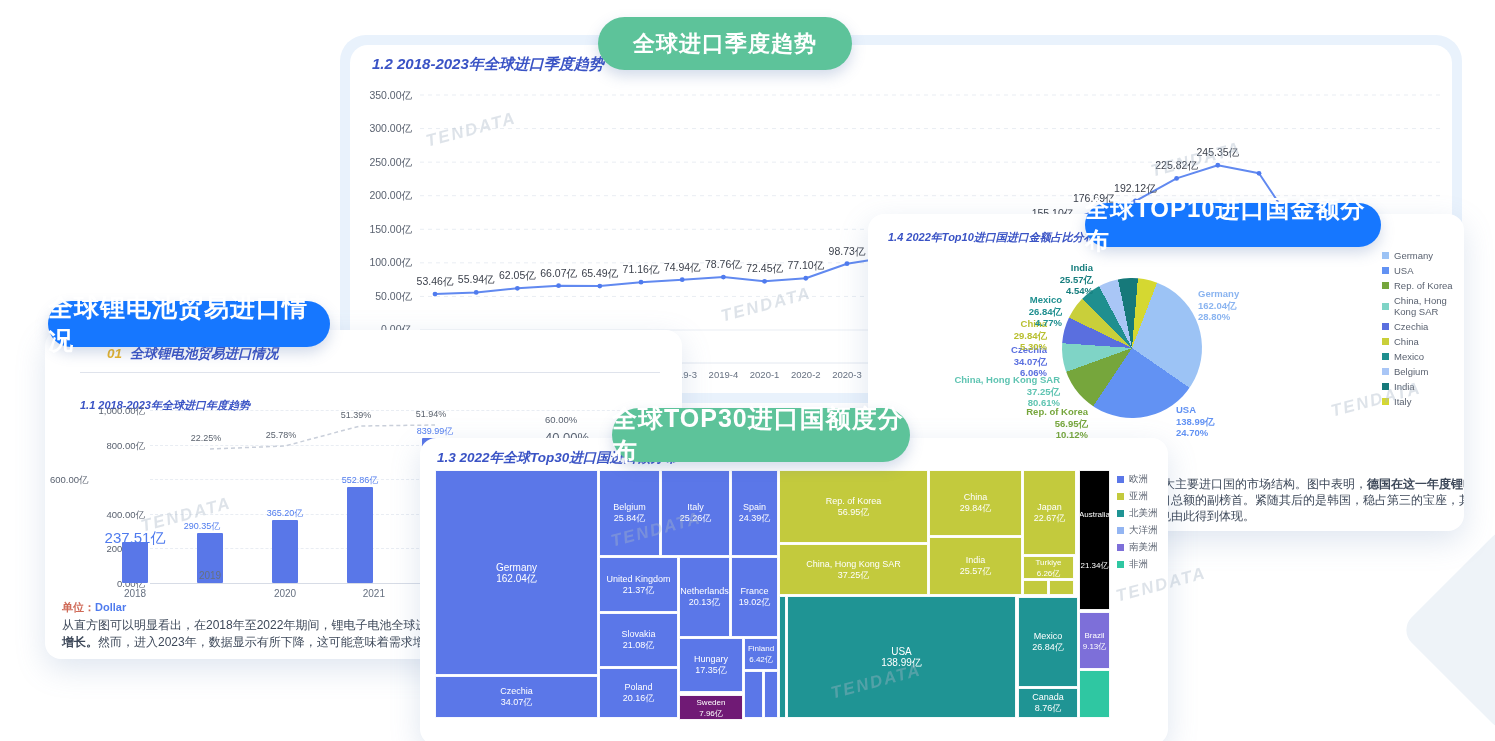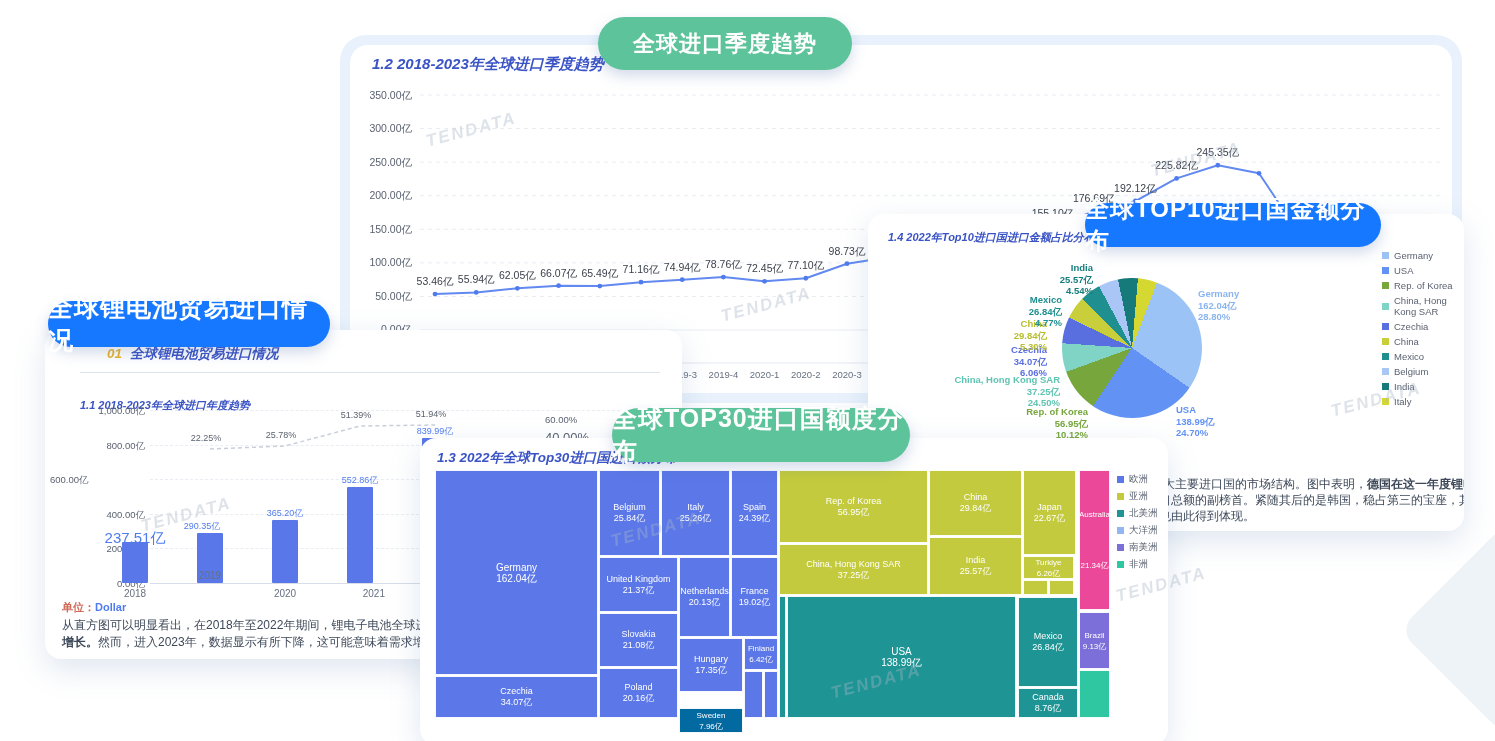--- a/index.html
+++ b/index.html
@@ -183,21 +183,21 @@
         <div>24.70%</div>
       </div>
       <div class="pie-callout" style="position: absolute; left: 110px; top: 192px; width: 110px; text-align: right; color: rgb(118, 166, 60);">
         <div>Rep. of Korea</div>
         <div>56.95亿</div>
         <div>10.12%</div>
       </div>
       <div class="pie-callout" style="position: absolute; left: 52px; top: 160px; width: 140px; text-align: right; color: rgb(95, 196, 178);">
         <div>China, Hong Kong SAR</div>
         <div>37.25亿</div>
-        <div>24.50%</div>
+        <div>80.61%</div>
       </div>
       <div class="pie-callout" style="position: absolute; left: 69px; top: 130px; width: 110px; text-align: right; color: rgb(90, 111, 223);">
         <div>Czechia</div>
         <div>34.07亿</div>
         <div>6.06%</div>
       </div>
       <div class="pie-callout" style="position: absolute; left: 69px; top: 104px; width: 110px; text-align: right; color: rgb(184, 191, 46);">
         <div>China</div>
         <div>29.84亿</div>
         <div>5.30%</div>
@@ -302,21 +302,21 @@
         <div>21.08亿</div>
       </div>
       <div class="tm-cell" style="left: 164px; top: 198px; width: 79px; height: 50px; background: rgb(91, 119, 232); font-size: 9px;">
         <div>Poland</div>
         <div>20.16亿</div>
       </div>
       <div class="tm-cell" style="left: 244px; top: 168px; width: 64px; height: 54px; background: rgb(91, 119, 232); font-size: 9px;">
         <div>Hungary</div>
         <div>17.35亿</div>
       </div>
-      <div class="tm-cell" style="left: 244px; top: 238px; width: 64px; height: 25px; background: #0369a1; font-size: 8px; text-align: center;">
+      <div class="tm-cell" style="left: 244px; top: 225px; width: 64px; height: 25px; background: #701a75; font-size: 8px; text-align: center;">
         <div>Sweden</div>
         <div>7.96亿</div>
       </div>
       <div class="tm-cell" style="left: 309px; top: 168px; width: 34px; height: 32px; background: rgb(91, 119, 232); font-size: 8px;">
         <div>Finland</div>
         <div>6.42亿</div>
       </div>
       <div class="tm-cell" style="left: 309px; top: 201px; width: 19px; height: 47px; background: rgb(91, 119, 232); font-size: 8px;"></div>
       <div class="tm-cell" style="left: 329px; top: 201px; width: 14px; height: 47px; background: rgb(91, 119, 232); font-size: 8px;"></div>
       <div class="tm-cell" style="left: 344px; top: 0px; width: 149px; height: 73px; background: rgb(195, 202, 61); font-size: 9px;">
@@ -351,21 +351,21 @@
         <div>138.99亿</div>
       </div>
       <div class="tm-cell" style="left: 583px; top: 127px; width: 60px; height: 90px; background: rgb(31, 148, 148); font-size: 9px;">
         <div>Mexico</div>
         <div>26.84亿</div>
       </div>
       <div class="tm-cell" style="left: 583px; top: 218px; width: 60px; height: 30px; background: rgb(31, 148, 148); font-size: 9px;">
         <div>Canada</div>
         <div>8.76亿</div>
       </div>
-      <div class="tm-cell" style="left: 644px; top: 0px; width: 31px; height: 140px; background: #ec4899; font-size: 8px; gap: 40px;">
+      <div class="tm-cell" style="left: 644px; top: 0px; width: 31px; height: 140px; background: #000000; font-size: 8px; gap: 40px;">
         <div>Australia</div>
         <div>21.34亿</div>
       </div>
       <div class="tm-cell" style="left: 644px; top: 142px; width: 31px; height: 57px; background: rgb(125, 111, 217); font-size: 8px;">
         <div>Brazil</div>
         <div>9.13亿</div>
       </div>
       <div class="tm-cell" style="left: 644px; top: 200px; width: 31px; height: 48px; background: rgb(47, 199, 162); font-size: 8px;"></div>
     </div>
   <div class="abs" id="tm-legend" style="left:697px;top:35px;font-size:9.5px;color:#5a6270;">

